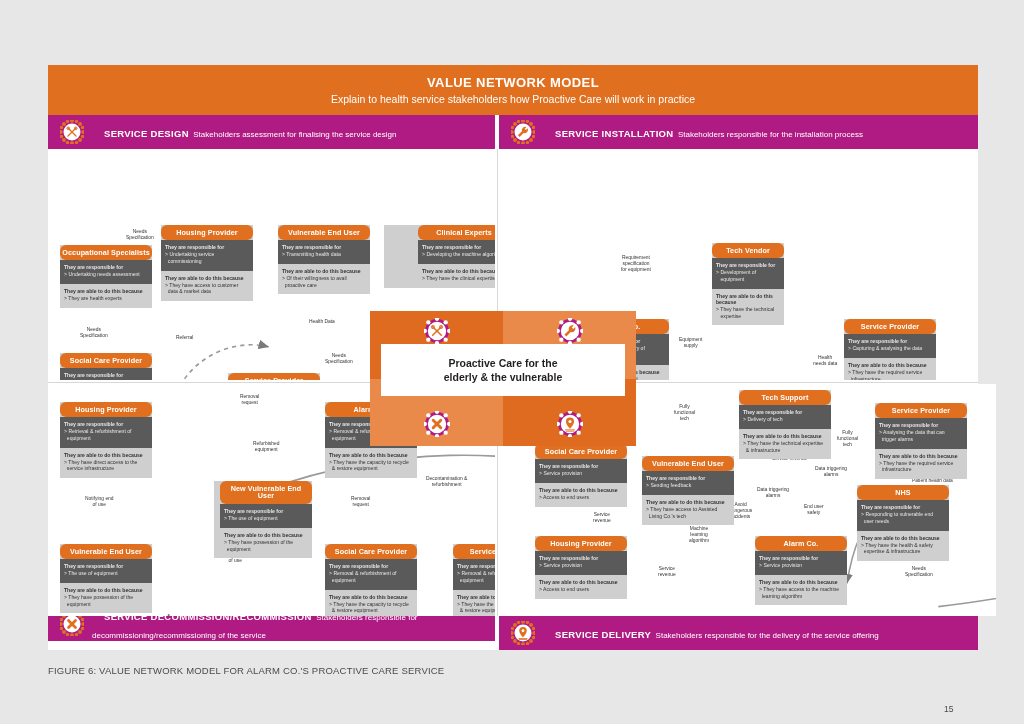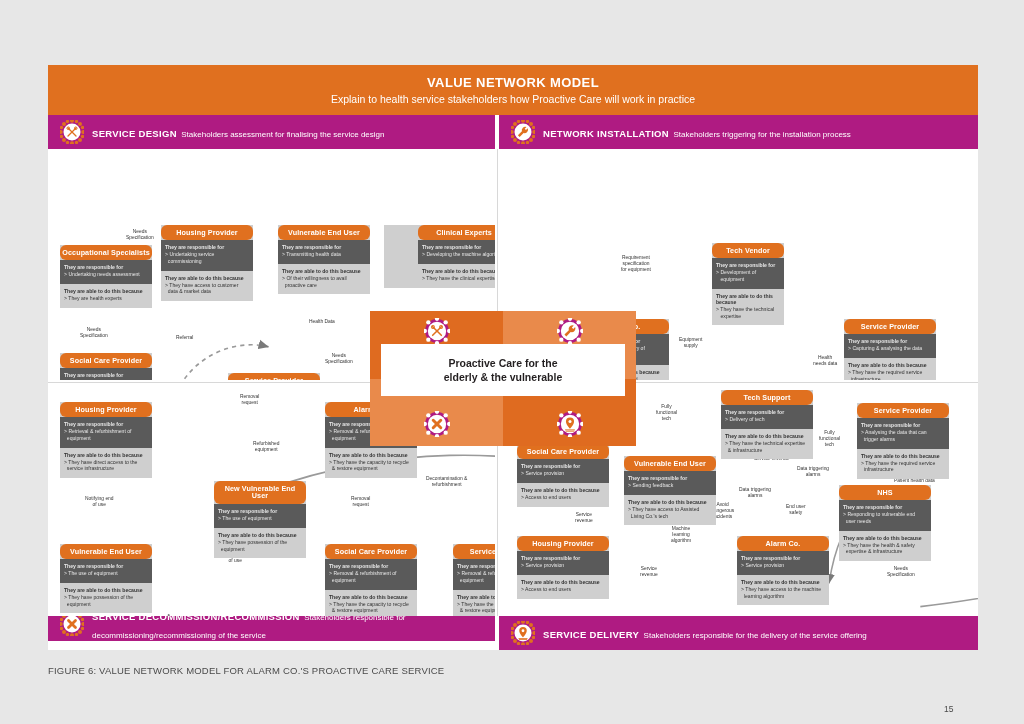--- a/index.html
+++ b/index.html
@@ -12,37 +12,37 @@
 
   
   .vn-header{position:absolute;left:0;top:0;width:930px;height:50px;background:#E0701F;color:#fff;
     display:flex;flex-direction:column;align-items:center;justify-content:center;}
   .vn-header .t{font-size:13px;font-weight:bold;letter-spacing:.4px;}
   .vn-header .s{font-size:10.5px;font-weight:normal;margin-top:3px;}
 
   
   .band{position:absolute;height:34px;background:#AF1B82;color:#fff;display:flex;align-items:center;}
   .band .bt{margin-left:8px;}
-  .band .bt .l1{font-size:9.5px;font-weight:bold;letter-spacing:.3px;line-height:1.15;}
+  .band .bt .l1{font-size:9.5px;font-weight:bold;letter-spacing:.3px;line-height:1.15;margin-left:12px;}
   .band .bt .l2{font-size:8px;font-weight:normal;line-height:1.2;margin-top:1px;}
   .band-top-l{left:0;top:50px;width:447px;}
   .band-top-r{left:451px;top:50px;width:479px;}
   .band-bot-l{left:0;top:542px;width:447px;}
   .band-bot-r{left:451px;top:551px;width:479px;}
 
   
   .gear{position:relative;width:24px;height:24px;flex:0 0 24px;margin-left:12px;}
   .gear svg{display:block;width:24px;height:24px;}
 
   
   .quad{position:absolute;background:#fff;overflow:hidden;}
   .q-tl{left:0;top:84px;width:447px;height:231px;}
   .q-tr{left:451px;top:84px;width:479px;height:231px;}
   .q-bl{left:0;top:319px;width:447px;height:232px;}
-  .q-br{left:451px;top:319px;width:479px;height:232px;}
+  .q-br{left:469px;top:319px;width:479px;height:232px;}
   .vdivider{position:absolute;left:447px;top:84px;width:4px;height:467px;background:#fff;}
   .hdivider{position:absolute;left:0;top:315px;width:930px;height:4px;background:#fff;}
   .hline{position:absolute;left:0;top:317px;width:930px;height:1px;background:#d8d8d8;}
   .vline{position:absolute;left:449px;top:84px;width:1px;height:467px;background:#d8d8d8;}
 
   
   .card{position:absolute;width:94px;background:#cfcfcf;box-shadow:0 0 0 0 transparent;}
   .card .ct{background:#E0701F;color:#fff;font-size:7.2px;font-weight:bold;text-align:center;
     padding:3.5px 2px;letter-spacing:.1px;line-height:1.1;border-radius:6px;}
   .card .cb1{background:#5a5a5a;color:#e8e8e8;padding:4px 4px 6px 4px;}
@@ -145,22 +145,22 @@
         <circle cx="3" cy="15" r="3.4"></circle>
             <circle cx="3" cy="33" r="3.4"></circle>
             <circle cx="45" cy="15" r="3.4"></circle>
             <circle cx="45" cy="33" r="3.4"></circle>
           </g>
         <circle cx="24" cy="24" r="17" fill="#fff"></circle>
         <path d="M31 14a7 7 0 0 0-9.2 8.6l-8 8 3.4 3.4 8-8A7 7 0 0 0 33.5 16.5l-3.6 3.6-2.4-2.4 3.5-3.7z" fill="#E0701F"></path>
       </svg>
     </span>
     <span class="bt">
-      <span class="l1">NETWORK INSTALLATION</span>
-      <span class="l2">Stakeholders triggering for the installation process</span>
+      <span class="l1">SERVICE INSTALLATION</span>
+      <span class="l2">Stakeholders responsible for the installation process</span>
     </span>
   </div>
 
   <div class="band band-bot-l">
     <span class="gear">
       <svg viewBox="0 0 48 48">
           <circle cx="24" cy="24" r="22" fill="#AF1B82"></circle>
         <g fill="#E0701F">
             <circle cx="24" cy="1.5" r="4"></circle>
             <circle cx="24" cy="46.5" r="4"></circle>
@@ -473,21 +473,21 @@
           </div>
         </div>
         <div class="cb2">
           <div class="hd">They are able to do this because</div>
           <div class="li">
             <span>&gt; They have the capacity to recycle</span>
             <span>&nbsp;&nbsp;&amp; restore equipment</span>
           </div>
         </div>
       </div>
-      <div class="card" style="left: 166px; top: 97px; width: 92px;">
+      <div class="card" style="left: 166px; top: 97px; width: 92px; padding-left: 6px;">
         <div class="ct">New Vulnerable End User</div>
         <div class="cb1">
           <div class="hd">They are responsible for</div>
           <div class="li">
             <span>&gt; The use of equipment</span>
           </div>
         </div>
         <div class="cb2">
           <div class="hd">They are able to do this because</div>
           <div class="li">

